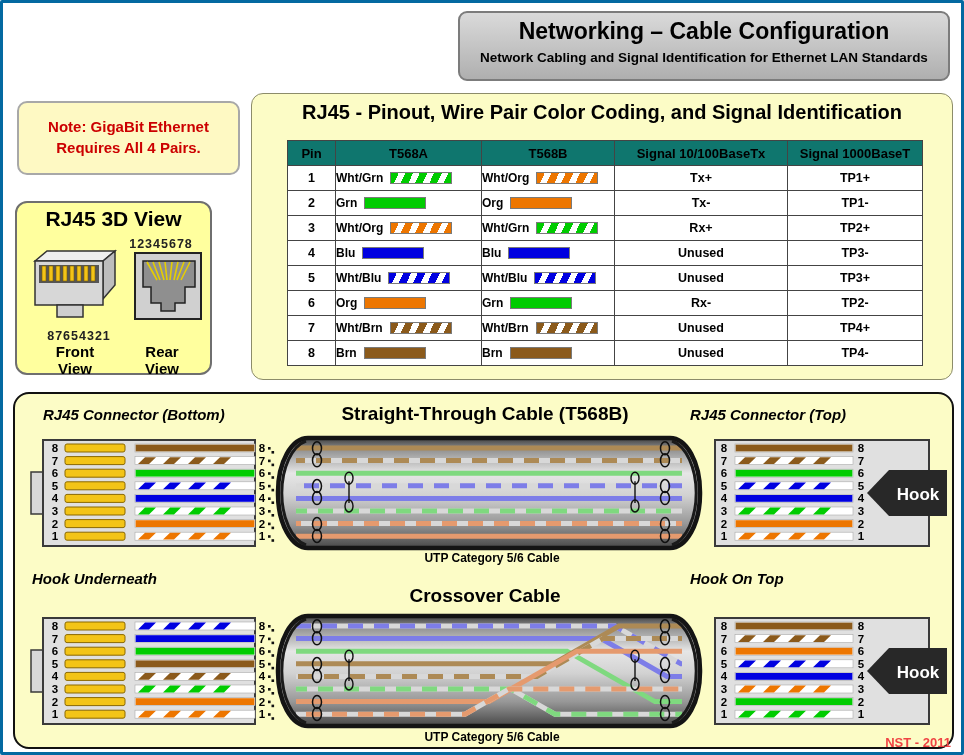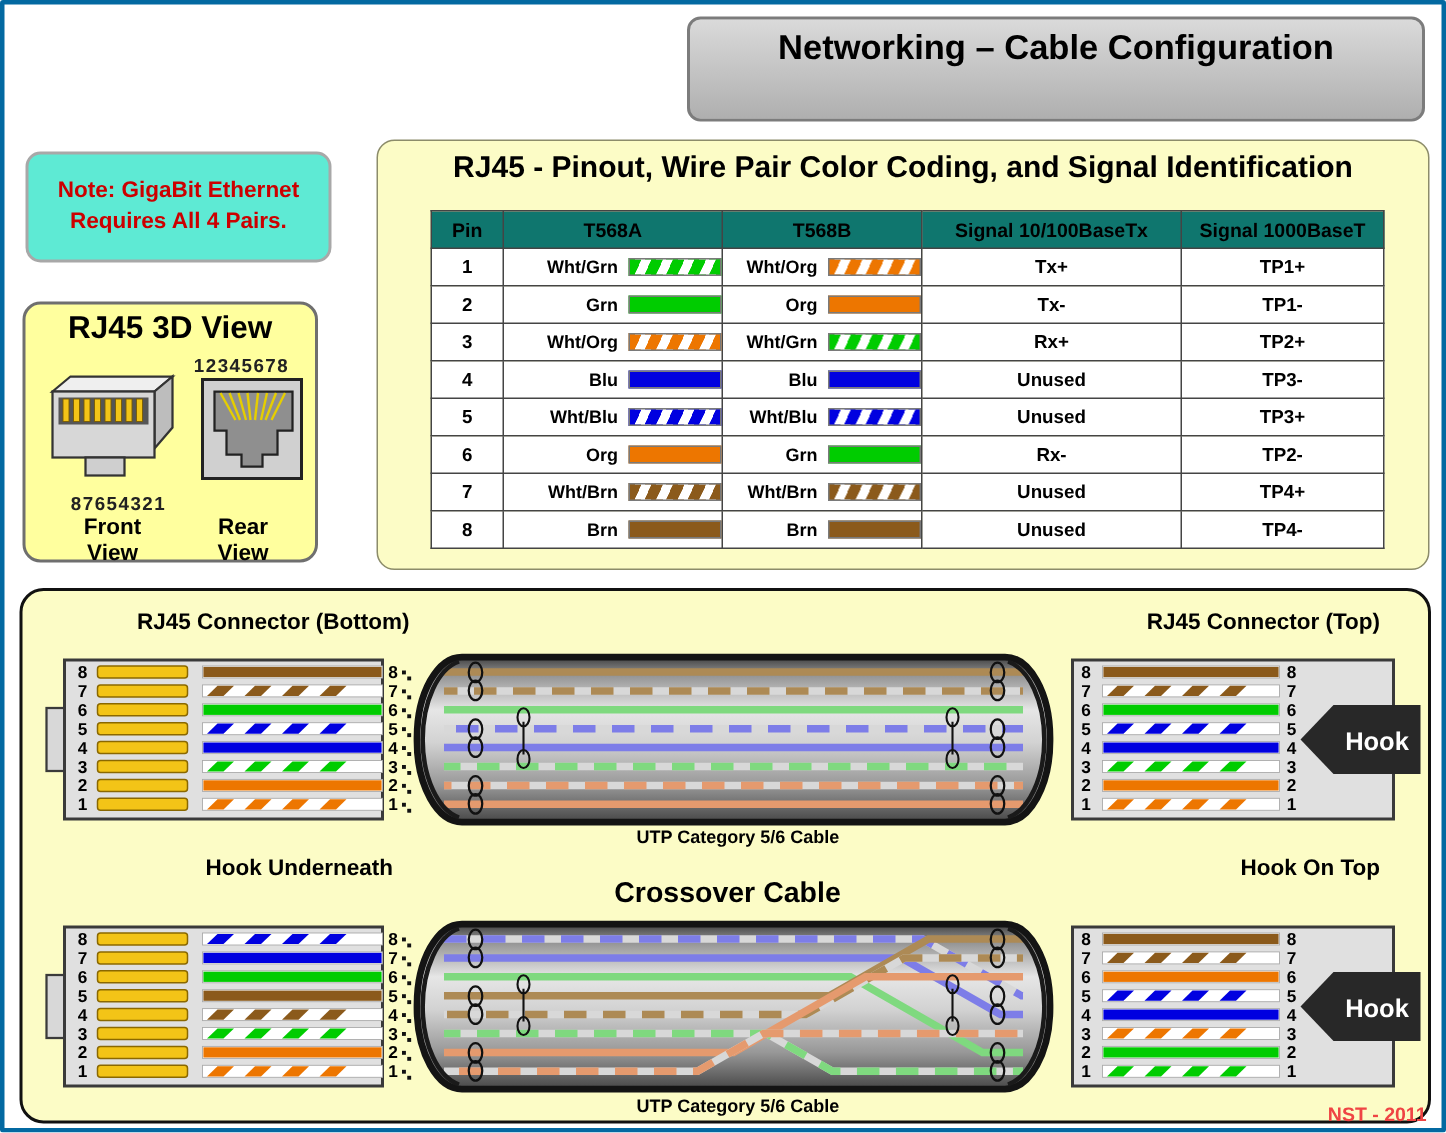--- a/index.html
+++ b/index.html
@@ -5,58 +5,59 @@
   html,body{margin:0;padding:0;background:#fff;font-family:"Liberation Sans",sans-serif;}
   .stage{position:relative;width:964px;height:755px;background:#fff;border:3px solid #0369a1;
          border-radius:2px;box-sizing:border-box;overflow:hidden;}
   .abs{position:absolute;}
   
   .title-box{left:455px;top:8px;width:492px;height:70px;background:linear-gradient(#DADADA,#AFAFAF);
              border:2px solid #7C7C7C;border-radius:9px;text-align:center;box-sizing:border-box;}
   .title-box .t1{margin-top:5px;font-size:23px;font-weight:bold;color:#000;}
   .title-box .t2{margin-top:5px;font-size:13.5px;font-weight:bold;color:#000;}
   
-  .note-box{left:14px;top:98px;width:204px;height:74px;background:#5eead4;border:2px solid #A8A8A8;
+  .note-box{left:14px;top:98px;width:223px;height:74px;background:#fef9c3;border:2px solid #A8A8A8;
             border-radius:10px;color:#CC0000;font-weight:bold;font-size:15px;text-align:center;
             padding-top:13px;box-sizing:border-box;line-height:1.4;}
   
   .view3d{left:12px;top:198px;width:197px;height:174px;background:#FFFF9E;border:2px solid #6F6F6F;
           border-radius:12px;box-sizing:border-box;}
   .view3d .t{position:absolute;left:0;top:4px;width:100%;font-size:21px;font-weight:bold;text-align:center;}
   .v3num{position:absolute;font-size:12.5px;font-weight:bold;color:#222;text-align:center;letter-spacing:1px;}
   .v3lab{position:absolute;font-size:15px;font-weight:bold;text-align:center;line-height:1.15;}
   
   .pin-panel{left:248px;top:90px;width:702px;height:287px;background:#FCFCC6;border:1.5px solid #8C8C6A;
              border-radius:12px;box-sizing:border-box;}
   .pin-panel .t{position:absolute;left:0;top:7px;width:100%;font-size:20px;font-weight:bold;text-align:center;}
   .pin-panel table{position:absolute;left:35px;top:46px;border-collapse:collapse;table-layout:fixed;}
   .pin-panel th,.pin-panel td{border:1px solid #444;height:24px;padding:0;text-align:center;}
   .pin-panel th{background:#0f766e;font-size:13px;font-weight:bold;}
   .pin-panel td{font-size:12.5px;font-weight:bold;background:#FFFFFF;}
-  .wirecell{display:flex;align-items:center;justify-content:flex-end;gap:7px;}
+  .wirecell{display:flex;align-items:center;justify-content:flex-start;gap:7px;}
   .wlbl{font-weight:bold;font-size:12px;}
   .swatch{width:60px;height:10px;border:1px solid #7A7A7A;display:inline-block;}
   
   .cable-panel{left:10px;top:389px;width:941px;height:357px;background:#FCFCC6;border:2px solid #111;
                border-radius:16px;box-sizing:border-box;}
-  .lab{position:absolute;font-weight:bold;font-size:15px;text-align:right;}
+  .lab{position:absolute;font-weight:bold;font-size:15px;text-align:left;font-style:italic;}
   .ctitle{position:absolute;font-weight:bold;font-size:19px;text-align:center;}
   .utp{position:absolute;font-weight:bold;font-size:12px;text-align:center;}
   svg.cablesvg{position:absolute;left:0;width:941px;height:122px;}
   .svgnum{font:bold 11.5px "Liberation Sans",sans-serif;fill:#000;}
   .hooktxt{font:bold 17px "Liberation Sans",sans-serif;fill:#FFFFFF;}
   .footer{top:732px;right:10px;font-size:13px;font-weight:bold;color:#ef4444;}
 </style>
 </head>
 <body>
 
 <div class="stage">
 
   <div class="abs title-box">
     <div class="t1">Networking – Cable Configuration</div>
+    <div class="t2">Network Cabling and Signal Identification for Ethernet LAN Standards</div>
   </div>
 
   <div class="abs note-box">
     <div>Note: GigaBit Ethernet</div>
     <div>Requires All 4 Pairs.</div>
   </div>
 
   <div class="abs view3d">
     <div class="t">RJ45 3D View</div>
     <div class="v3num" style="left:108px;width:72px;top:34px;">12345678</div>
@@ -259,20 +260,21 @@
             </td>
             <td>Unused</td>
             <td>TP4-</td>
           </tr>
         </tbody>
     </table>
   </div>
 
   <div class="abs cable-panel">
     <div class="lab" style="left:28px;top:12px;width:230px;">RJ45 Connector (Bottom)</div>
+    <div class="ctitle" style="left:270px;top:9px;width:400px;">Straight-Through Cable (T568B)</div>
     <div class="lab" style="left:675px;top:12px;width:230px;">RJ45 Connector (Top)</div>
     <svg id="svg-straight" class="cablesvg" style="top:38px;" viewBox="0 0 941 122">
         <defs>
           <linearGradient id="grad-straight" x1="0" y1="0" x2="0" y2="1">
             <stop offset="0%" stop-color="#3F3F3F"></stop>
             <stop offset="10%" stop-color="#8F8F8F"></stop>
             <stop offset="32%" stop-color="#E6E6E6"></stop>
             <stop offset="52%" stop-color="#D2D2D2"></stop>
             <stop offset="78%" stop-color="#979797"></stop>
             <stop offset="100%" stop-color="#474747"></stop>

